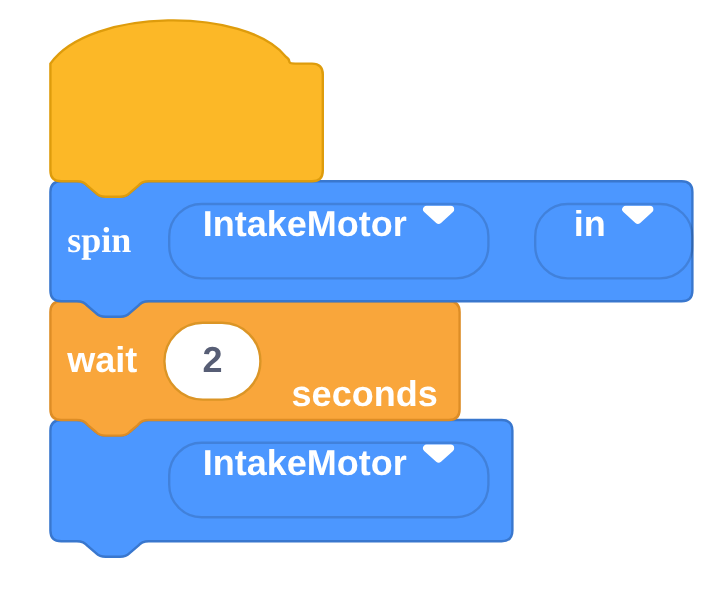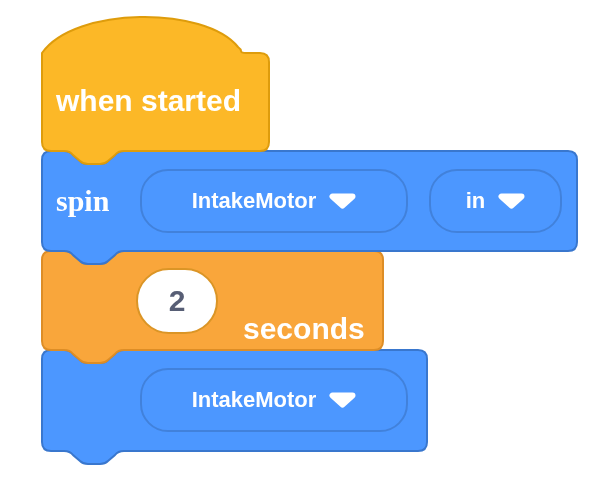--- a/index.html
+++ b/index.html
@@ -28,25 +28,25 @@
     pointer-events: none;
   }
 
   .dropdown {
     position: absolute;
     box-sizing: border-box;
     height: 64px;
     border: 2px solid rgba(0, 0, 0, 0.14);
     border-radius: 28px;
     display: flex;
-    align-items: center;
+    align-items: flex-start;
     justify-content: center;
     gap: 13px;
     color: #ffffff;
-    font-size: 22px;
+    font-size: 30px;
     font-weight: bold;
     cursor: pointer;
   }
   .dropdown .caret { display: block; flex: 0 0 auto; }
 
   .number-input {
     position: absolute;
     box-sizing: border-box;
     left: 136px;
     top: 268px;
@@ -65,57 +65,57 @@
   }
 
   
   .lbl-when    { left: 56px;  top: 51px;  height: 100px; }
   .lbl-spin    { left: 56px;  top: 151px; height: 100px; font-family: Liberation Serif, serif; }
   .lbl-wait    { left: 56px;  top: 251px; height: 99px;  }
   .lbl-seconds { left: 243px; top: 265px; height: 127px;  }
   .lbl-stop    { left: 56px;  top: 350px; height: 101px; }
 
   .dd-spin-motor { left: 140px; top: 169px; width: 268px; }
-  .dd-spin-dir   { left: 429px; top: 169px; width: 133px; }
+  .dd-spin-dir   { left: 445px; top: 169px; width: 133px; }
   .dd-stop-motor { left: 140px; top: 368px; width: 268px; }
 </style>
 </head>
 <body>
 
 <div class="workspace">
 
   <svg class="blocks-svg" width="604" height="492" viewBox="0 0 604 492">
 
     <path class="shape-blue" d="M 42,359 Q 42,350 51,350 L 64,350 Q 70,350 73,354 L 80,360 Q 83,363 88,363 L 100,363 Q 105,363 108,360 L 115,354 Q 118,350 124,350 L 418,350 Q 427,350 427,359 L 427,442 Q 427,451 418,451 L 124,451 Q 118,451 115,455 L 108,461 Q 105,464 100,464 L 88,464 Q 83,464 80,461 L 73,455 Q 70,451 64,451 L 51,451 Q 42,451 42,442 Z"></path>
 
     <path class="shape-orange" d="M 42,260 Q 42,251 51,251 L 64,251 Q 70,251 73,255 L 80,261 Q 83,264 88,264 L 100,264 Q 105,264 108,261 L 115,255 Q 118,251 124,251 L 374,251 Q 383,251 383,260 L 383,341 Q 383,350 374,350 L 124,350 Q 118,350 115,354 L 108,360 Q 105,363 100,363 L 88,363 Q 83,363 80,360 L 73,354 Q 70,350 64,350 L 51,350 Q 42,350 42,341 Z"></path>
 
     <path class="shape-blue" d="M 42,160 Q 42,151 51,151 L 64,151 Q 70,151 73,155 L 80,161 Q 83,164 88,164 L 100,164 Q 105,164 108,161 L 115,155 Q 118,151 124,151 L 568,151 Q 577,151 577,160 L 577,242 Q 577,251 568,251 L 124,251 Q 118,251 115,255 L 108,261 Q 105,264 100,264 L 88,264 Q 83,264 80,261 L 73,255 Q 70,251 64,251 L 51,251 Q 42,251 42,242 Z"></path>
 
     <path class="shape-hat" d="M 42,53 C 75,6 205,6 238,47 Q 241,49 241,51 Q 241,53 246,53 L 260,53 Q 269,53 269,62 L 269,142 Q 269,151 260,151 L 124,151 Q 118,151 115,155 L 108,161 Q 105,164 100,164 L 88,164 Q 83,164 80,161 L 73,155 Q 70,151 64,151 L 51,151 Q 42,151 42,142 Z"></path>
   </svg>
 
-  <div class="block-label lbl-when">when started</div>
 
   <div class="block-label lbl-spin">spin</div>
 
   <div class="dropdown dd-spin-motor">
     <span>IntakeMotor</span>
     <svg class="caret" width="27" height="16" viewBox="0 0 27 16">
       <polygon points="3.5,3.5 23.5,3.5 13.5,12.5" fill="#ffffff" stroke="#ffffff" stroke-width="6" stroke-linejoin="round"></polygon>
     </svg>
   </div>
 
   <div class="dropdown dd-spin-dir">
     <span>in</span>
     <svg class="caret" width="27" height="16" viewBox="0 0 27 16">
       <polygon points="3.5,3.5 23.5,3.5 13.5,12.5" fill="#ffffff" stroke="#ffffff" stroke-width="6" stroke-linejoin="round"></polygon>
     </svg>
   </div>
 
+  <div class="block-label lbl-wait">wait</div>
 
   <div class="number-input">
     <span>2</span>
   </div>
 
   <div class="block-label lbl-seconds">seconds</div>
 
 
   <div class="dropdown dd-stop-motor">
     <span>IntakeMotor</span>

